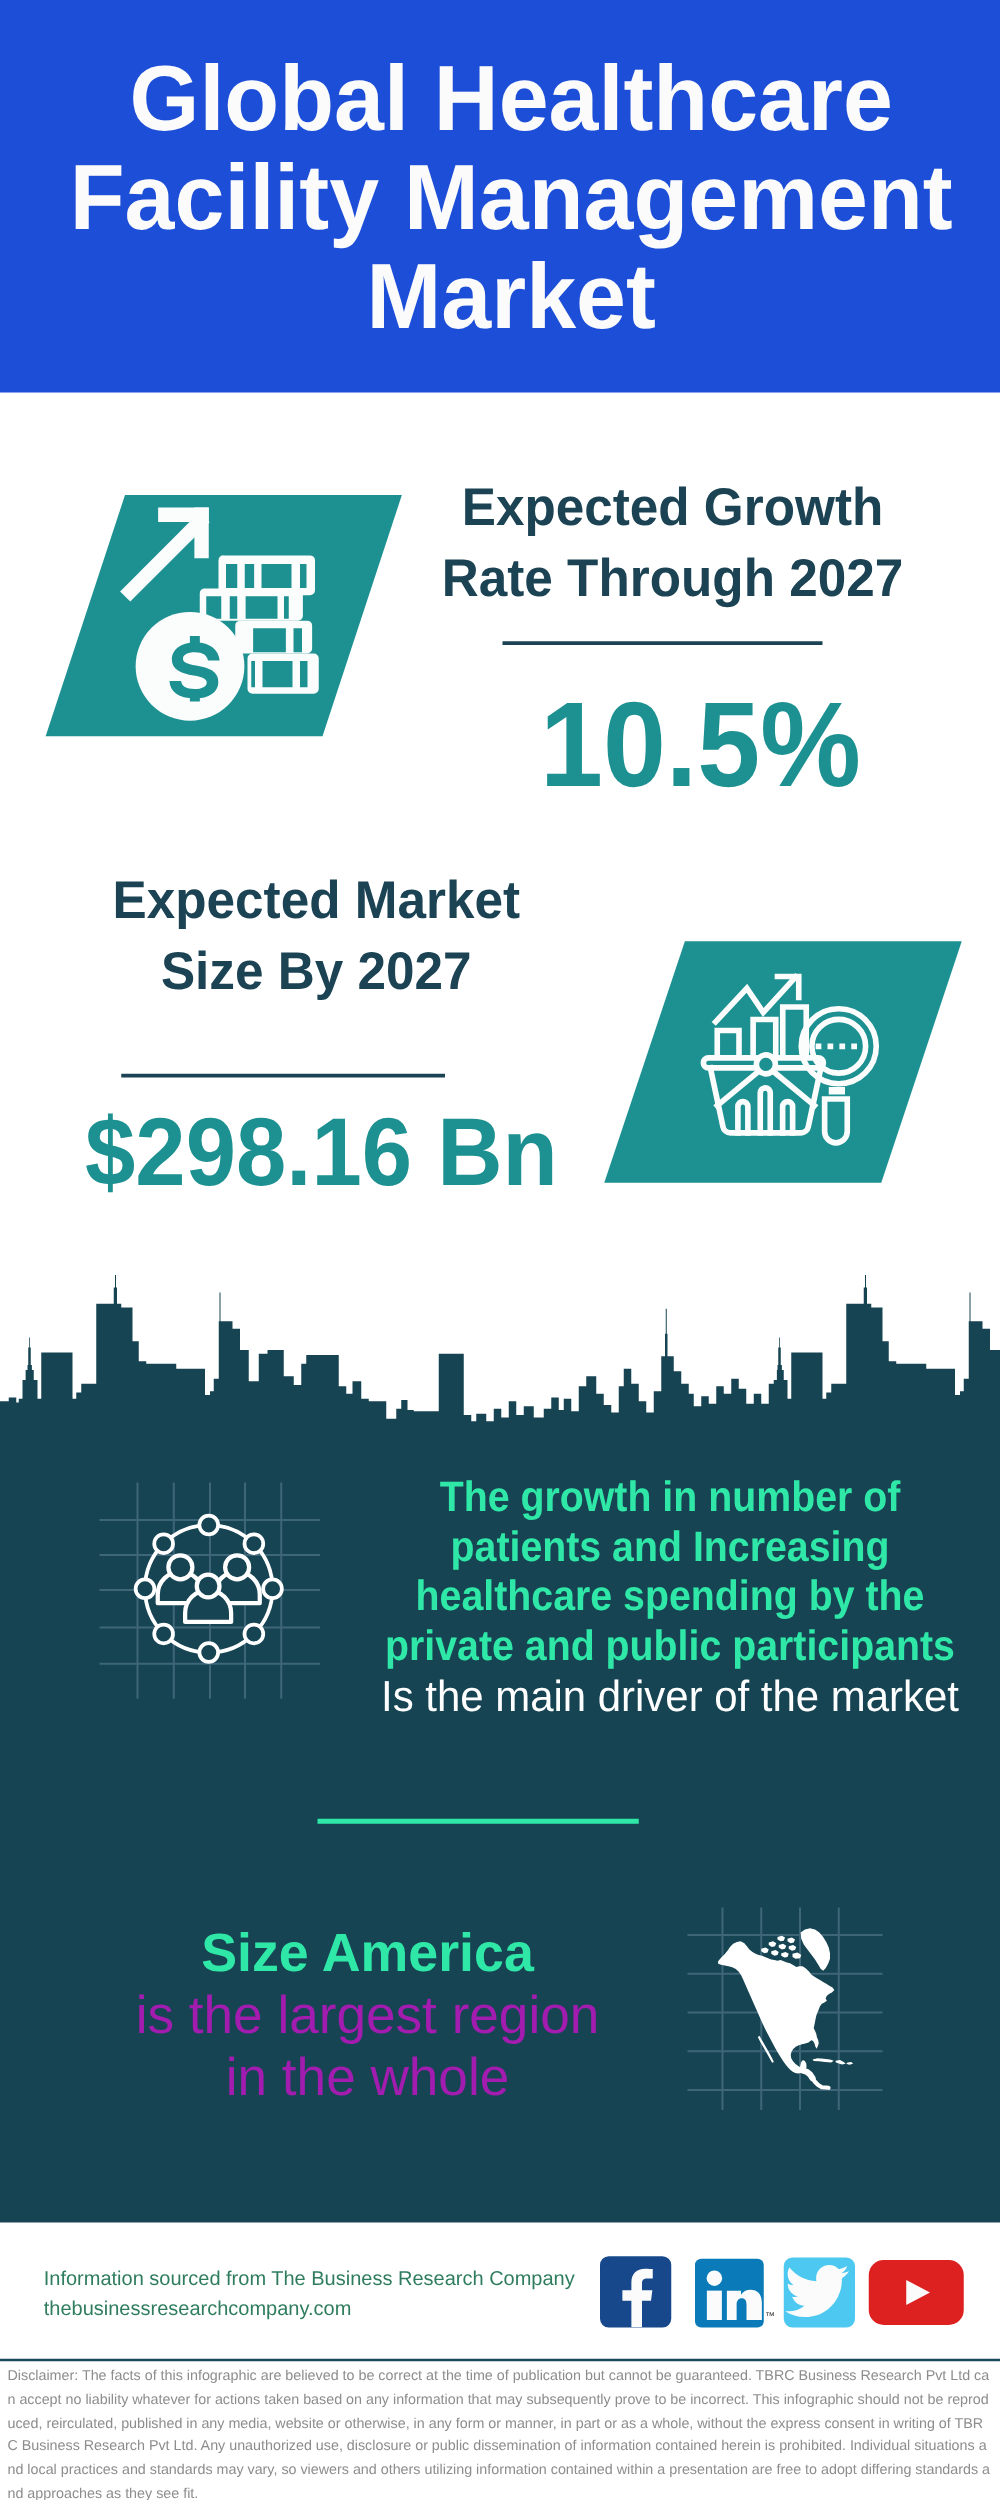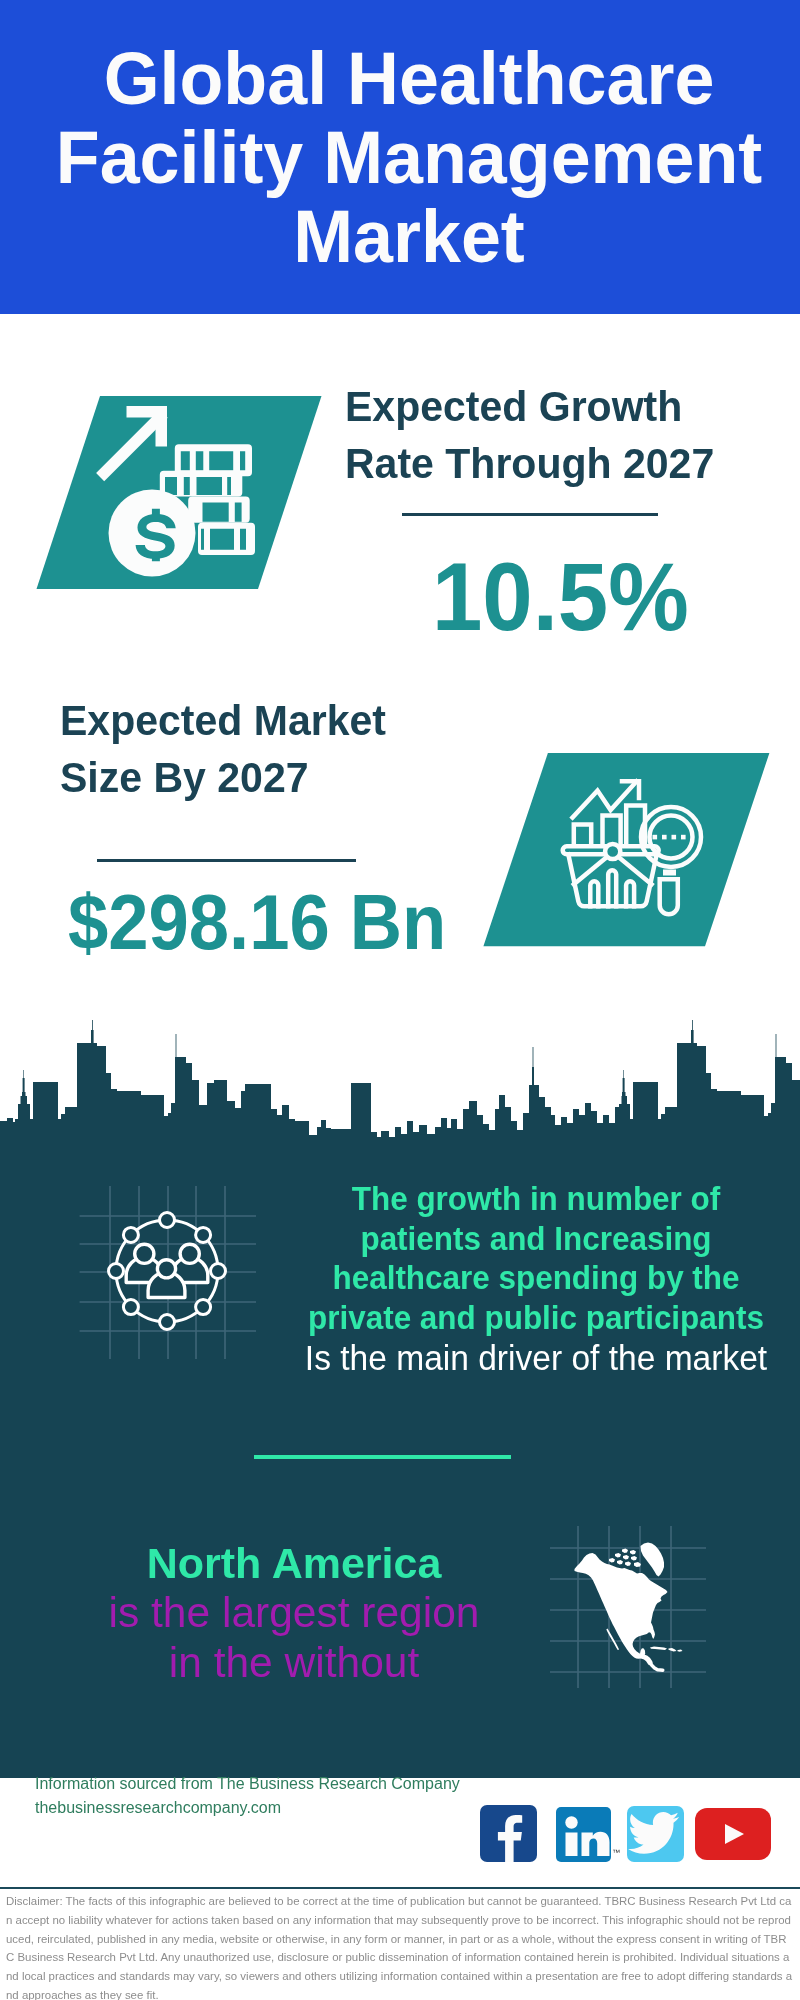--- a/index.html
+++ b/index.html
@@ -4,21 +4,21 @@
 <style>
   html,body{margin:0;padding:0;}
   body{width:800px;height:2000px;background:#ffffff;font-family:"Liberation Sans",sans-serif;overflow:hidden;}
   .page{position:relative;width:800px;height:2000px;background:#fff;}
   .abs{position:absolute;}
 
   
   .hdr{left:0;top:0;width:800px;height:314px;background:#1d4ed8;}
   .hdr-title{left:9px;top:39px;width:800px;text-align:center;color:#fbfbfb;font-weight:bold;font-size:74px;line-height:79px;}
   .hdr-title > div{transform:scaleX(0.9705);}
-  .statlabel{color:#1b4354;font-weight:bold;font-size:42.5px;line-height:57px;}
+  .statlabel{color:#1b4354;font-weight:bold;font-size:42.5px;line-height:57px;text-align:center;}
   .statlabel > div{transform:scaleX(0.965);}
   .statrule{background:#1b4354;height:3px;}
   .statvalue{color:#1d9191;font-weight:bold;white-space:nowrap;transform-origin:0 0;}
 
   
   .dark{left:0;top:1145px;width:800px;height:633px;background:#164453;}
 
   .grid line{stroke:#3f6678;}
 
   .drvtext{width:600px;text-align:center;font-size:34px;line-height:39.6px;font-weight:bold;}
@@ -170,23 +170,23 @@
     <div class="green">The growth in number of</div>
     <div class="green">patients and Increasing</div>
     <div class="green">healthcare spending by the</div>
     <div class="green">private and public participants</div>
     <div class="whitereg">Is the main driver of the market</div>
   </div>
 
   <div class="abs midrule" style="left:254px;top:1455px;width:257px;"></div>
 
   <div class="abs regiontext" style="left:44px;top:1538px;width:500px;">
-    <div class="green">North America</div>
+    <div class="green">Size America</div>
     <div class="whitereg">is the largest region</div>
-    <div class="whitereg">in the without</div>
+    <div class="whitereg">in the whole</div>
   </div>
 
   <svg class="abs grid" style="left:548px;top:1522px;" width="160" height="170" viewBox="0 0 160 170">
     <g stroke="#3f6678" stroke-width="1.6">
       <line x1="30" y1="4" x2="30" y2="166"></line>
       <line x1="61" y1="4" x2="61" y2="166"></line>
       <line x1="92" y1="4" x2="92" y2="166"></line>
       <line x1="123" y1="4" x2="123" y2="166"></line>
       <line x1="2" y1="26" x2="158" y2="26"></line>
       <line x1="2" y1="57" x2="158" y2="57"></line>
@@ -209,21 +209,21 @@
       <path d="M77,40.5 L80.5,39.5 L83,41 L82,43.5 L79.5,44 L77,42.5 Z"></path>
       <path d="M86,41 L90,40 L93,42 L92,44.5 L88.5,45 L86,43.5 Z"></path>
       <path d="M102,125.5 L106,124.5 L111,125 L116,125.5 L119,126.5 L117,128 L112,127.5 L107,127 L103,126.8 Z"></path>
       <path d="M120.5,126.5 L124,126 L127,127.5 L128.5,129 L125.5,129.5 L122.5,128.5 L120.5,127.8 Z"></path>
       <path d="M130,128 L133,127.5 L134.5,129 L131.5,129.8 L129,129 Z"></path>
       <polyline points="94.5,134.5 97.5,135.5 100.0,137.5 102.0,140.5" fill="none" stroke="#ffffff" stroke-width="5" stroke-linecap="round" stroke-linejoin="round"></polyline>
       <polyline points="102.0,140.5 104.0,143.5 106.5,146.0 109.5,147.8 112.5,148.0 114.8,148.2" fill="none" stroke="#ffffff" stroke-width="3.4" stroke-linecap="round" stroke-linejoin="round"></polyline>
     </g>
   </svg>
 
-  <div class="abs srcline" style="left:35px;top:1772px;">
+  <div class="abs srcline" style="left:35px;top:1812px;">
     <div>Information sourced from The Business Research Company</div>
     <div>thebusinessresearchcompany.com</div>
   </div>
 
   <a class="abs social" style="left:480px;top:1805px;width:57px;height:57px;background:#17488c;border-radius:7px;">
     <svg width="57" height="57" viewBox="0 0 57 57" aria-hidden="true">
       <path d="M33.6 57 V35.5 h7.2 l1.1 -8.4 h-8.3 v-5.3 c0 -2.4 0.7 -4.1 4.2 -4.1 h4.4 V10.2 c-0.8 -0.1 -3.4 -0.3 -6.4 -0.3 c-6.3 0 -10.7 3.9 -10.7 11 v6.2 h-7.2 v8.4 h7.2 V57 z" fill="#fbfbfb"></path>
     </svg>
   </a>
 

